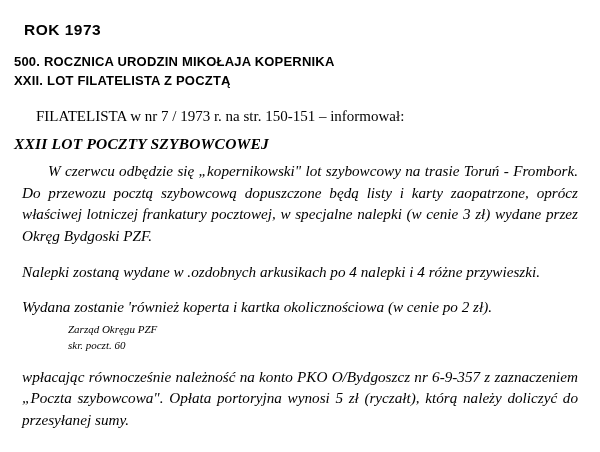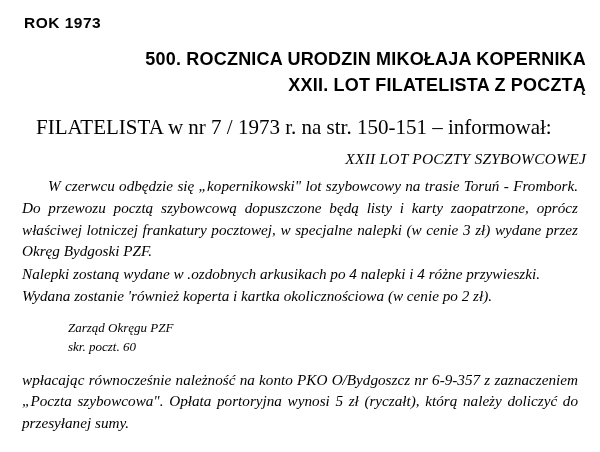--- a/index.html
+++ b/index.html
@@ -12,79 +12,79 @@
     background: #ffffff;
     font-family: "Liberation Serif", serif;
     color: #000000;
     overflow: hidden;
   }
   .page {
     position: relative;
     width: 600px;
     height: 452px;
     box-sizing: border-box;
-    padding: 10px 14px 0 14px;
+    padding: 17px 14px 0 14px;
   }
   .year {
     font-family: "Liberation Sans", sans-serif;
     font-weight: bold;
     font-size: 15.5px;
     letter-spacing: 0.5px;
     margin: 4px 0 0 10px;
   }
   .title-block {
     margin-top: 14px;
-    text-align: right;
+    text-align: left;
     font-family: "Liberation Sans", sans-serif;
     font-weight: bold;
-    font-size: 18px;
+    font-size: 13px;
     line-height: 1.45;
     letter-spacing: 0.2px;
   }
   .title-line {
     display: block;
   }
   .intro {
     margin-top: 16px;
     margin-left: 22px;
-    font-size: 21px;
+    font-size: 15px;
     line-height: 1.3;
   }
   .subheading {
     margin-top: 9px;
-    text-align: right;
+    text-align: left;
     font-style: italic;
-    font-weight: normal;
+    font-weight: bold;
     font-size: 15.5px;
     letter-spacing: 0.2px;
   }
   .body-text {
     margin-top: 7px;
     font-style: italic;
     font-size: 15.2px;
     line-height: 1.42;
     text-align: justify;
     padding-left: 8px;
     padding-right: 8px;
   }
   .para {
     margin: 0;
     text-indent: 0;
   }
   .para.indent {
     text-indent: 26px;
   }
   .para + .para {
-    margin-top: 1px;
+    margin-top: 14px;
   }
   .address {
     font-style: italic;
-    font-size: 13px;
+    font-size: 11px;
     line-height: 1.45;
-    margin-top: 12px;
+    margin-top: 4px;
     padding-left: 46px;
   }
   .addr-line {
     display: block;
   }
   .tail {
     margin-top: 12px;
   }
 </style>
 </head>

